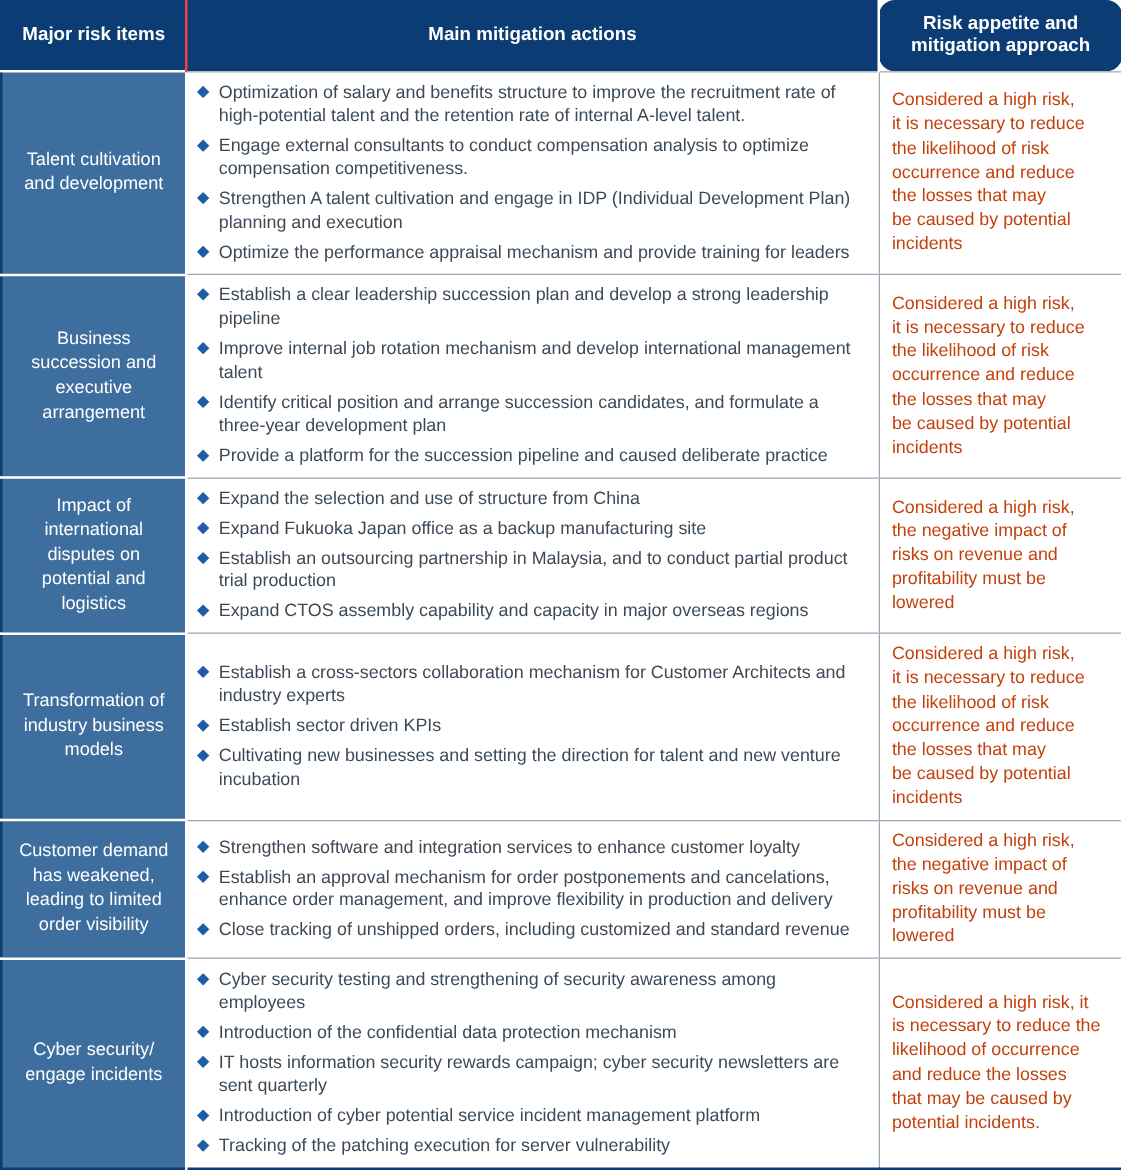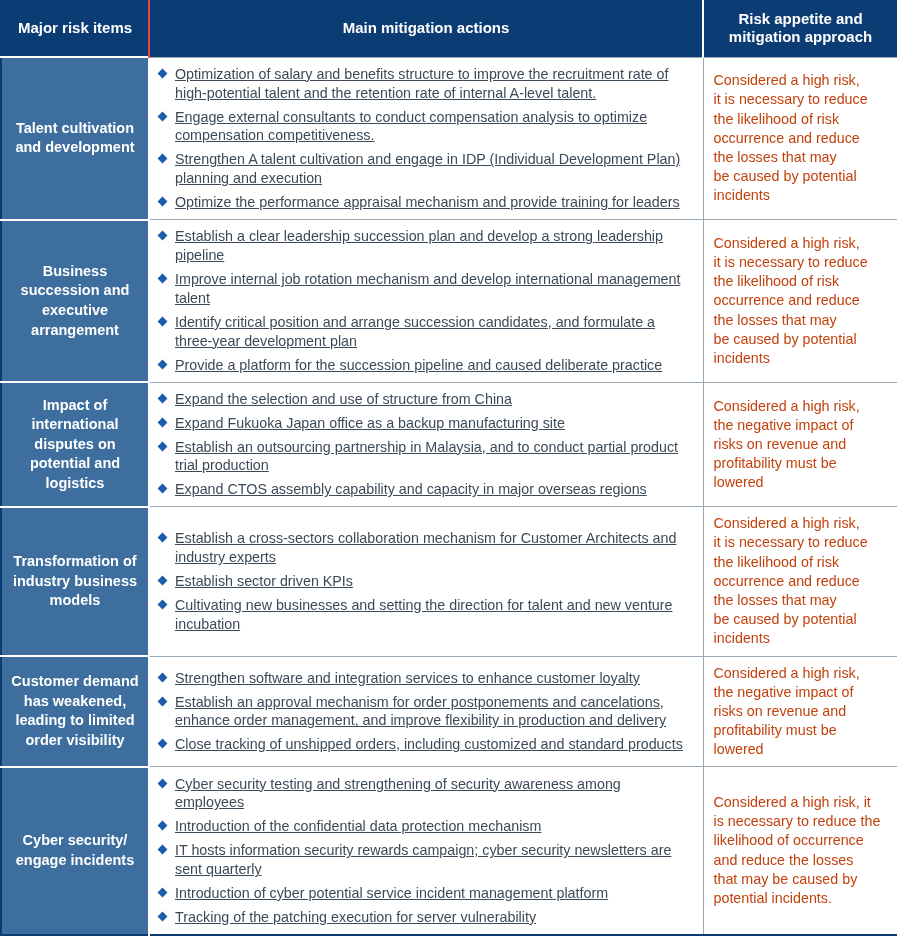--- a/index.html
+++ b/index.html
@@ -33,28 +33,28 @@
     font-size: 15px;
     font-weight: bold;
     text-align: center;
     vertical-align: middle;
     line-height: 1.25;
     padding: 8px 6px;
     height: 40px;
     border: 0;
   }
   thead th.hdr-c1 { border-right: 2px solid #ef4444; }
-  thead th.hdr-c3 { border-left: 2px solid #ffffff; }
+  thead th.hdr-c3 { border-left: 2px solid #ffffff; border-radius: 13px; }
 
   
   td.risk-label {
     background: #3d6e9e;
     color: #ffffff;
     font-size: 14.5px;
-    font-weight: bold;
+    font-weight: normal;
     text-align: center;
     vertical-align: middle;
     line-height: 1.35;
     padding: 6px 8px;
     border-top: 2px solid #ffffff;
     border-bottom: 0;
     border-right: 2px solid #ffffff;
     border-left: 0;
   }
 
@@ -72,21 +72,20 @@
     margin: 0;
     padding: 0;
   }
   ul.actions li {
     position: relative;
     padding-left: 17px;
     margin: 0 0 5px 0;
     font-size: 14.3px;
     line-height: 1.32;
     color: #3c4a58;
-    text-decoration: underline;
   }
   ul.actions li:last-child { margin-bottom: 0; }
   ul.actions li .bullet-diamond {
     position: absolute;
     left: 1px;
     top: 5px;
     width: 7px;
     height: 7px;
     background: #1f5ca8;
     transform: rotate(45deg);
@@ -198,21 +197,21 @@
 the losses that may
 be caused by potential
 incidents</td>
       </tr>
       <tr>
         <td class="risk-label">Customer demand has weakened, leading to limited order visibility</td>
         <td class="actions-cell">
           <ul class="actions">
             <li><span class="bullet-diamond"></span><span>Strengthen software and integration services to enhance customer loyalty</span></li>
             <li><span class="bullet-diamond"></span><span>Establish an approval mechanism for order postponements and cancelations, enhance order management, and improve flexibility in production and delivery</span></li>
-            <li><span class="bullet-diamond"></span><span>Close tracking of unshipped orders, including customized and standard products</span></li>
+            <li><span class="bullet-diamond"></span><span>Close tracking of unshipped orders, including customized and standard revenue</span></li>
           </ul>
         </td>
         <td class="appetite-cell">Considered a high risk,
 the negative impact of
 risks on revenue and
 profitability must be
 lowered</td>
       </tr>
       <tr>
         <td class="risk-label">Cyber security/ engage incidents</td>

